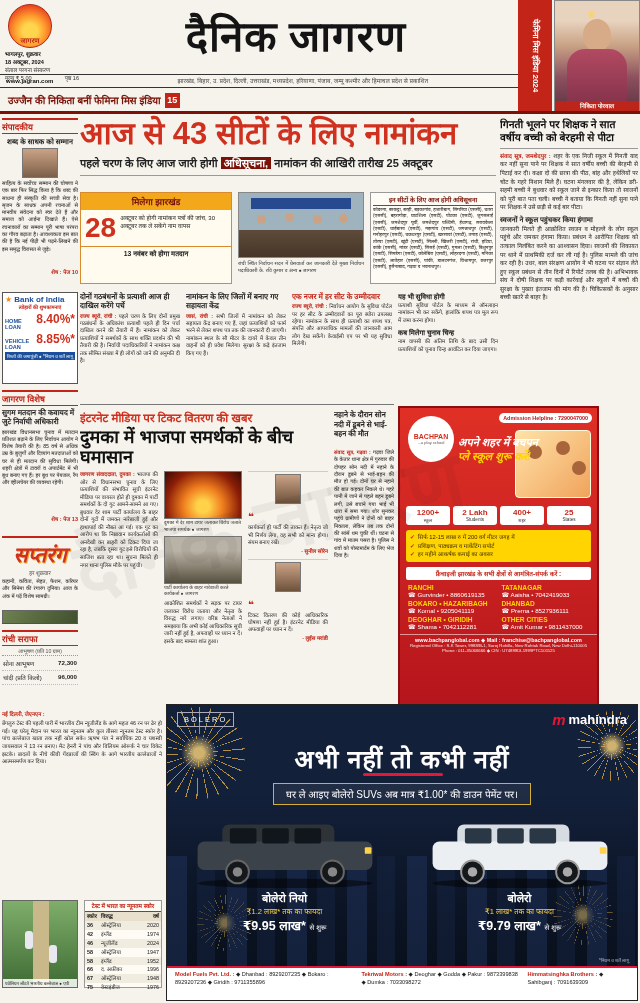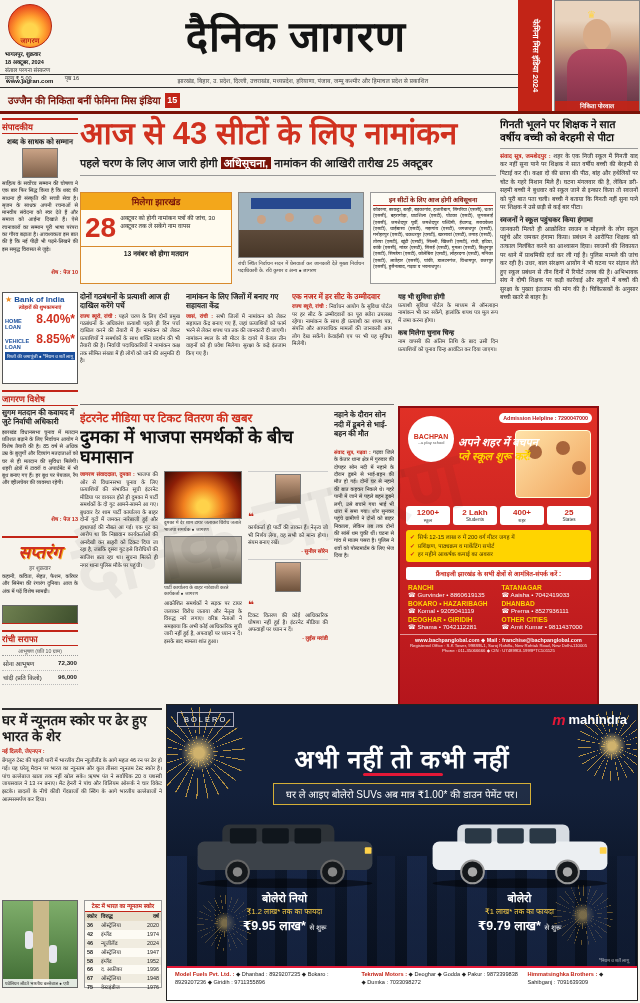--- a/index.html
+++ b/index.html
@@ -57,21 +57,21 @@
 #boi .brand{display:flex;align-items:center;gap:2px;font-size:8px;font-weight:bold;color:#1b4f9c}
 #boi .star{color:#f08a1d;font-size:8px}
 #boi .fest{font-size:5px;color:#c22417;text-align:center;font-weight:bold}
 #boi .prod{display:flex;justify-content:space-between;align-items:baseline;margin-top:2px}
 #boi .pn{font-size:5.6px;font-weight:bold;color:#1b4f9c}
 #boi .pr{font-size:12px;font-weight:bold;color:#d0311f}
 #boi .strip{margin-top:2px;background:#1b4f9c;color:#fff;font-size:4.6px;text-align:center;padding:1px 0}
 #vishesh{height:140px}
 #vishesh .hd{font-size:7.4px;font-weight:bold;line-height:1.25;margin:2px 0}
 #saptrang{height:88px;border-top:2px solid #c22417;border-bottom:1px solid #c22417;padding-top:2px}
-#saptrang .logo{font-size:17px;font-weight:bold;font-style:italic;color:#d0311f;text-align:center;text-shadow:1px 1px 0 #f3a71b}
+#saptrang .logo{font-size:21px;font-weight:bold;font-style:italic;color:#d0311f;text-align:center;text-shadow:1px 1px 0 #f3a71b}
 #saptrang .st{font-size:5.5px;text-align:center;color:#444;margin:1px 0}
 #saptrang .img{height:22px;background:linear-gradient(120deg,#6f8050,#3d4e2c);border:1px solid #666;margin-top:2px}
 #sarafa{height:62px}
 #sarafa .unit{font-size:5.2px;text-align:center;color:#555;margin:1px 0;border-bottom:1px dotted #999}
 #sarafa .rw{display:flex;justify-content:space-between;font-size:6.2px;padding:2px 1px;border-bottom:1px dotted #bbb}
 #sarafa .rw .v{font-weight:bold}
 
 
 #schedule{position:absolute;left:80px;top:192px;width:152px;height:92px;border:1px solid #d88a2d;background:#fffbef}
 #schedule .hd{background:#f3a71b;color:#7a1208;font-weight:bold;font-size:9px;text-align:center;padding:2px 0}
@@ -465,21 +465,20 @@
       </div>
   </div>
   <div id="bp-foot">
     <div class="w">www.bachpanglobal.com ◆ Mail : franchise@bachpanglobal.com</div>
     <div class="a">Registered Office : S.K Tower, 9988/B-1, Saroj Rohilla, New Rohtak Road, New Delhi-110005</div>
     <div class="p">Phone : 011-35066666 ◆ CIN : U74899DL1999PTC101125</div>
   </div>
 </section>
 
 <section id="cricket">
-  <h2 class="hd">घर में न्यूनतम स्कोर पर ढेर हुए भारत के शेर</h2>
   <div class="by byline">नई दिल्ली, जेएनएन :</div>
   <p class="bt jz clip" style="height:118px">बेंगलुरु टेस्ट की पहली पारी में भारतीय टीम न्यूजीलैंड के आगे महज 46 रन पर ढेर हो गई। यह घरेलू मैदान पर भारत का न्यूनतम और कुल तीसरा न्यूनतम टेस्ट स्कोर है। पांच बल्लेबाज खाता तक नहीं खोल सके। ऋषभ पंत ने सर्वाधिक 20 व यशस्वी जायसवाल ने 13 रन बनाए। मैट हेनरी ने पांच और विलियम ओरूर्क ने चार विकेट झटके। बादलों के नीचे कीवी गेंदबाजों की स्विंग के आगे भारतीय बल्लेबाजों ने आत्मसमर्पण कर दिया।</p>
   <div id="ck-photo">
     <div class="pitch"></div>
     <span class="pl" style="left:22px;top:30px"></span>
     <span class="pl" style="left:46px;top:44px"></span>
     <div class="pcap">पवेलियन लौटते भारतीय बल्लेबाज ● एपी</div>
   </div>
   <div id="ck-table">
     <div class="ti">टेस्ट में भारत का न्यूनतम स्कोर</div>

